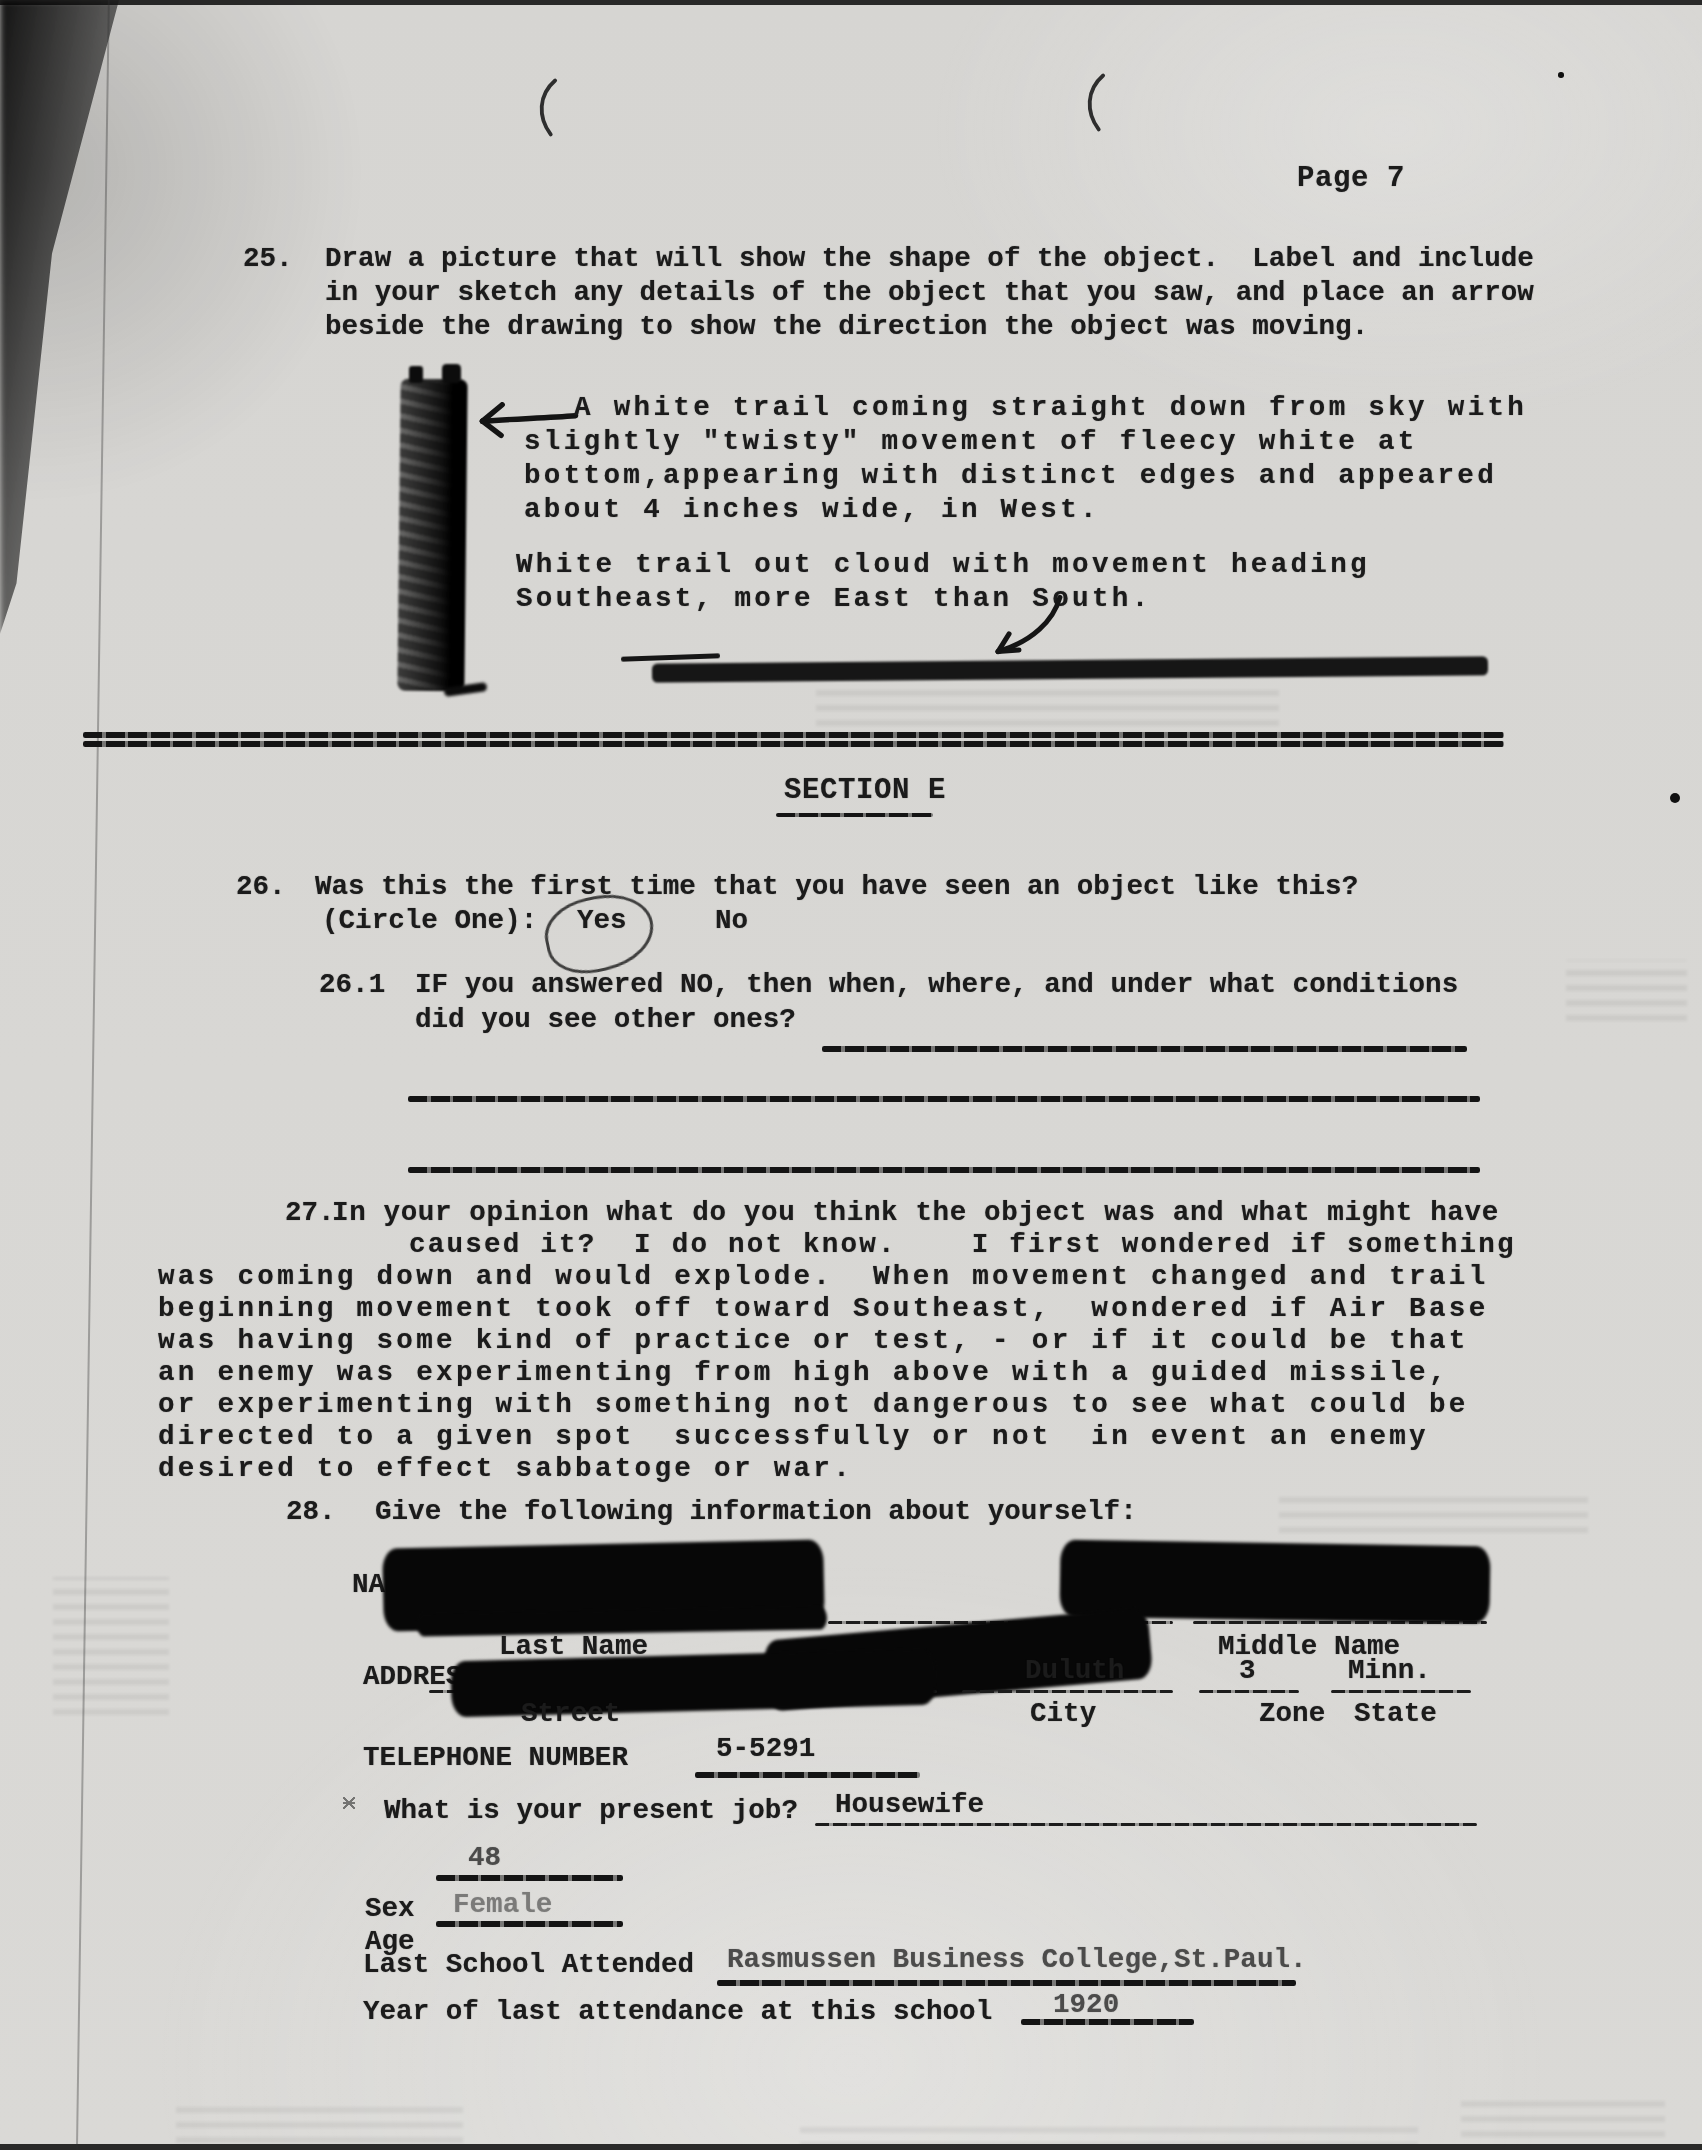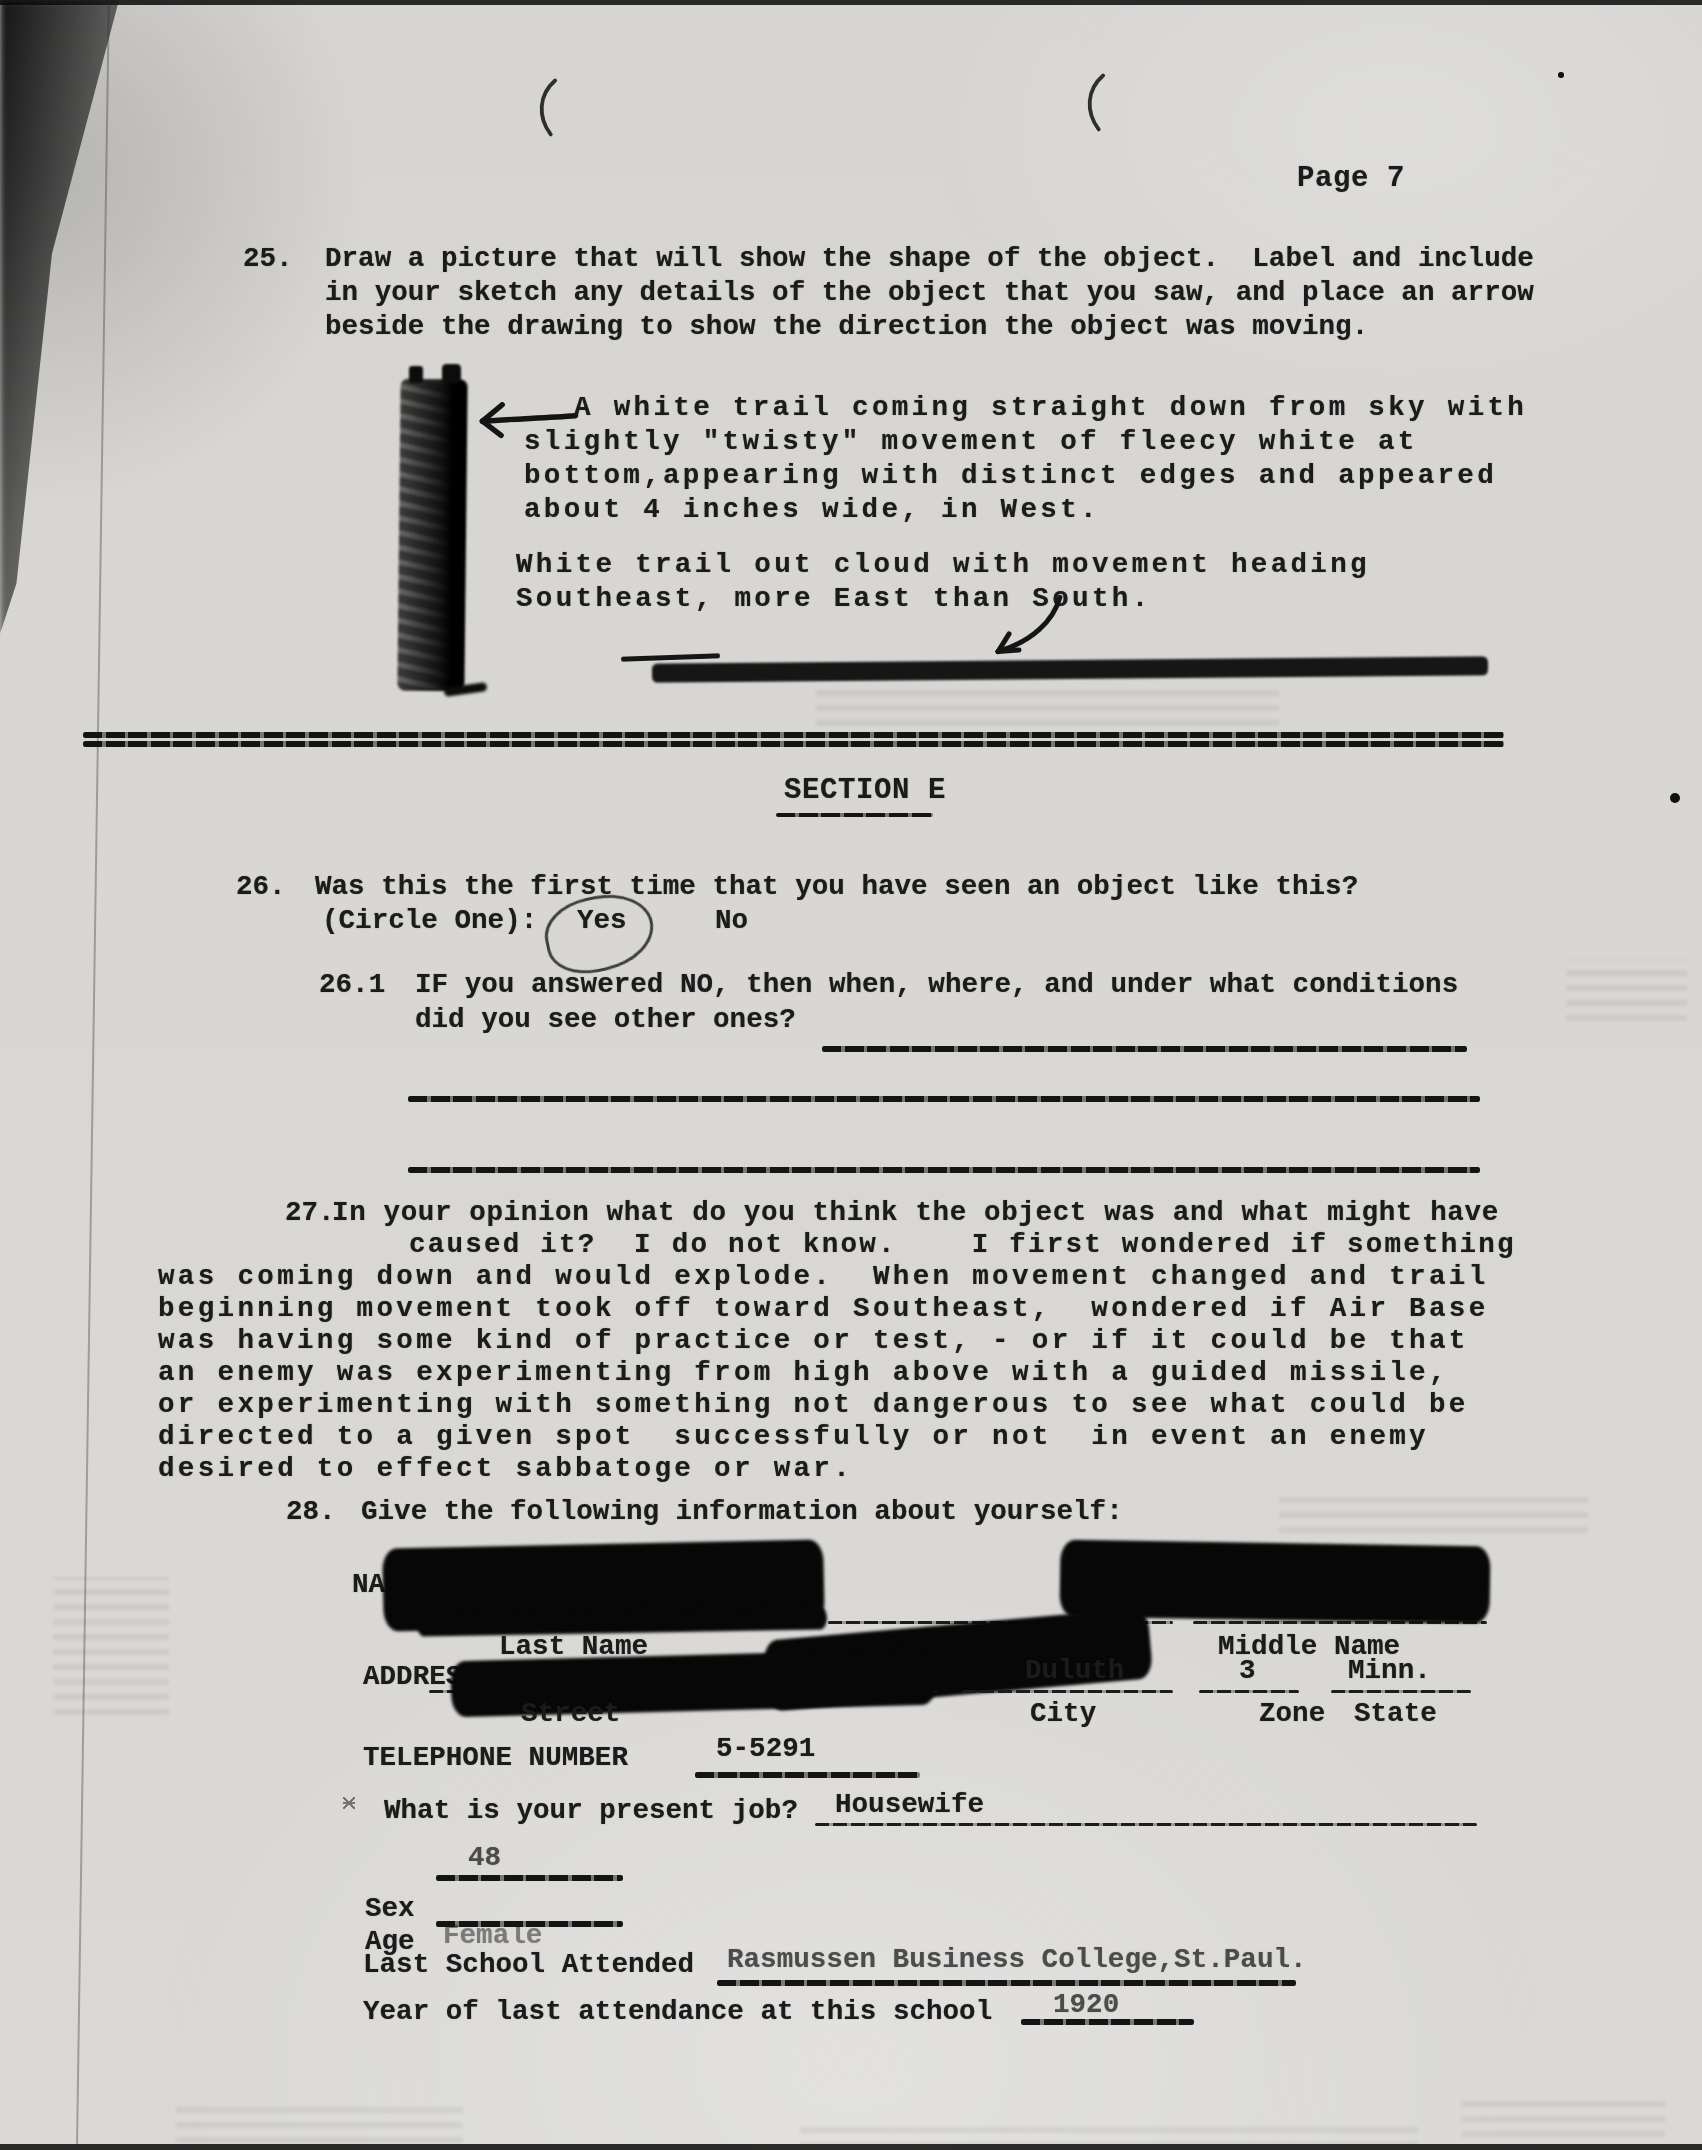--- a/index.html
+++ b/index.html
@@ -122,21 +122,21 @@
 <div class="t mid" style="left:409px;top:1229px;">caused it?  I do not know.    I first wondered if something</div>
 <div class="t wide" style="left:158px;top:1261px;">was coming down and would explode.  When movement changed and trail</div>
 <div class="t wide" style="left:158px;top:1293px;">beginning movement took off toward Southeast,  wondered if Air Base</div>
 <div class="t wide" style="left:158px;top:1325px;">was having some kind of practice or test, - or if it could be that</div>
 <div class="t wide" style="left:158px;top:1357px;">an enemy was experimenting from high above with a guided missile,</div>
 <div class="t wide" style="left:158px;top:1389px;">or experimenting with something not dangerous to see what could be</div>
 <div class="t wide" style="left:158px;top:1421px;">directed to a given spot  successfully or not  in event an enemy</div>
 <div class="t wide" style="left:158px;top:1453px;">desired to effect sabbatoge or war.</div>
 
 <div class="t" style="left:286px;top:1496px;">28.</div>
-<div class="t" style="left:361px;top:1496px;">Give the following information about yourself:</div>
+<div class="t" style="left:375px;top:1496px;">Give the following information about yourself:</div>
 <div class="ghost" style="left:1279px;top:1489px;width:309px;height:44px;"></div>
 
 <div class="t" style="left:352px;top:1569px;">NAM</div>
 <div class="ln thin" style="left:425px;top:1621px;width:386px;"></div>
 <div class="ln thin" style="left:828px;top:1621px;width:345px;"></div>
 <div class="ln thin" style="left:1193px;top:1621px;width:294px;"></div>
 <div class="t" style="left:499px;top:1631px;">Last Name</div>
 <div class="t" style="left:859px;top:1631px;">First Name</div>
 <div class="t" style="left:1218px;top:1631px;">Middle Name</div>
 <div class="blob" style="left:383px;top:1544px;width:441px;height:83px;transform:rotate(-1.2deg);"></div>
@@ -166,21 +166,21 @@
   background:linear-gradient(45deg,transparent 44%,#222 44% 56%,transparent 56%),linear-gradient(-45deg,transparent 44%,#222 44% 56%,transparent 56%),linear-gradient(0deg,transparent 44%,#222 44% 56%,transparent 56%);"></div>
 <div class="t" style="left:384px;top:1795px;">What is your present job?</div>
 <div class="t" style="left:835px;top:1789px;">Housewife</div>
 <div class="ln thin" style="left:815px;top:1823px;width:662px;"></div>
 
 <div class="t" style="left:365px;top:1926px;">Age</div>
 <div class="t dim" style="left:468px;top:1842px;">48</div>
 <div class="ln heavy" style="left:436px;top:1875px;width:187px;"></div>
 
 <div class="t" style="left:365px;top:1893px;">Sex</div>
-<div class="t faint" style="left:443px;top:1889px;margin-top:31px;">Female</div>
+<div class="t faint" style="left:453px;top:1889px;">Female</div>
 <div class="ln heavy" style="left:436px;top:1921px;width:187px;"></div>
 
 <div class="t" style="left:363px;top:1949px;">Last School Attended</div>
 <div class="t dim" style="left:727px;top:1944px;">Rasmussen Business College,St.Paul.</div>
 <div class="ln heavy" style="left:717px;top:1980px;width:579px;"></div>
 
 <div class="t" style="left:363px;top:1996px;">Year of last attendance at this school</div>
 <div class="t dim" style="left:1053px;top:1989px;">1920</div>
 <div class="ln heavy" style="left:1021px;top:2019px;width:173px;"></div>
 

